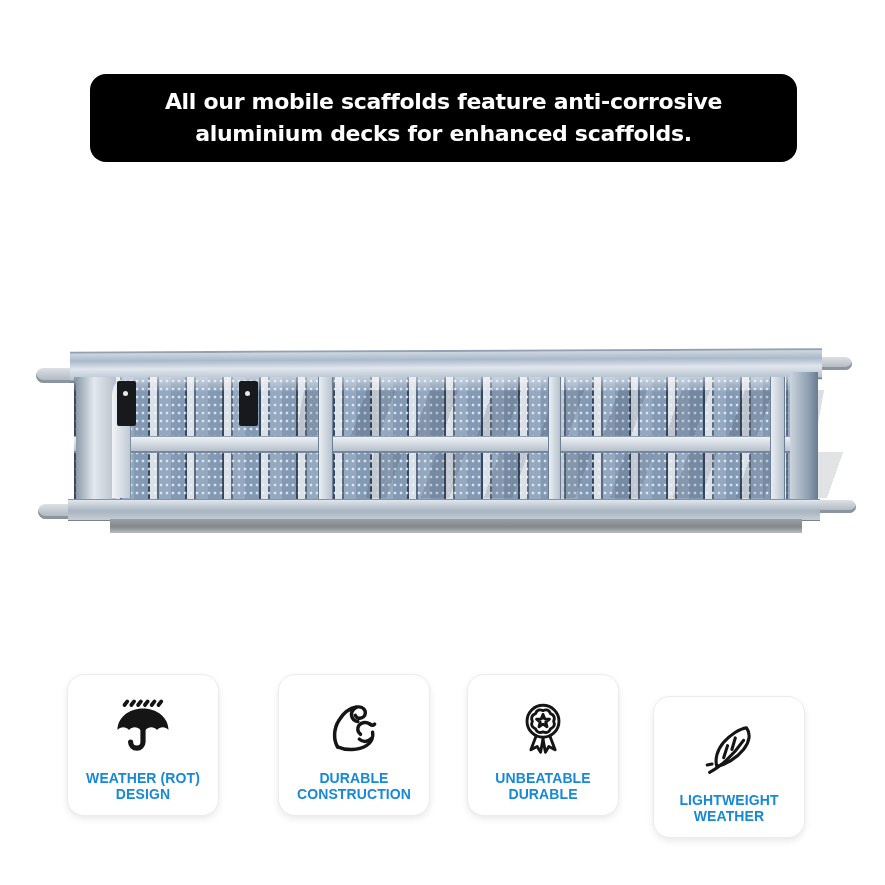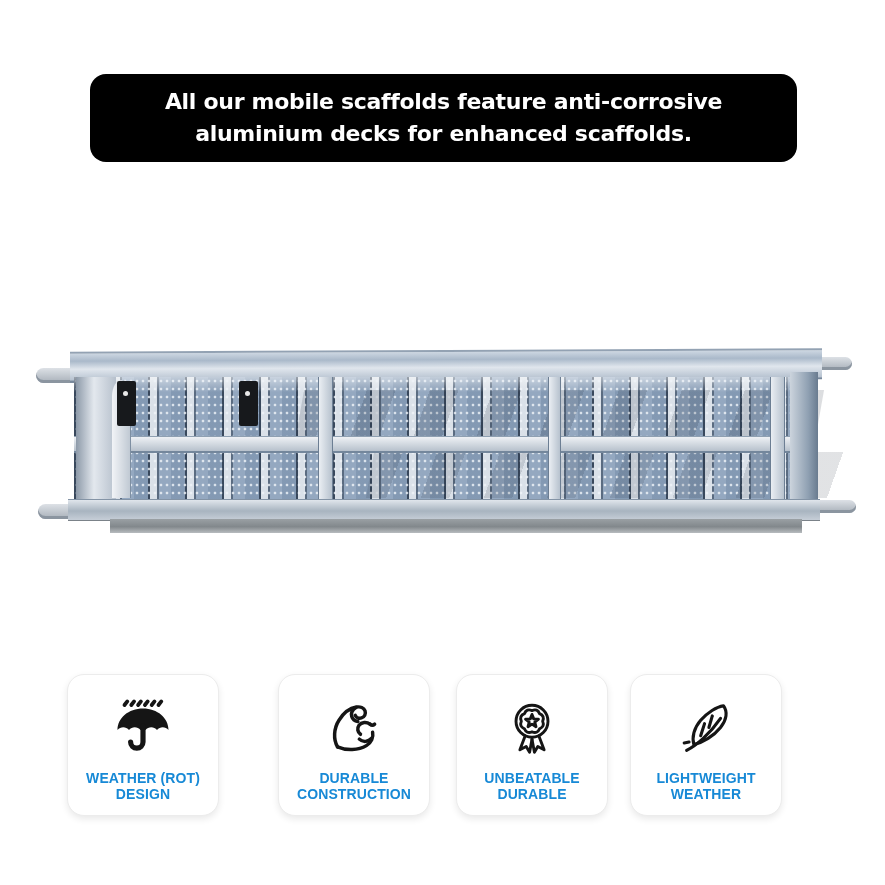--- a/index.html
+++ b/index.html
@@ -86,21 +86,21 @@
   .hook.br{left:818px;top:500px;width:38px;height:13px;border-radius:2px 8px 8px 2px;}
 
   
   .card{
     position:absolute;top:674px;width:152px;height:142px;background:var(--card_bg,#fff);
     border:1px solid var(--card_border,#ececec);border-radius:17px;
     box-shadow:0 3px 7px rgba(0,0,0,0.09);
     display:flex;flex-direction:column;align-items:center;box-sizing:border-box;
     padding:10px 4px 12px;
   }
-  .card.c1{left:67px;} .card.c2{left:278px;} .card.c3{left:456px;} .card.c4{left:630px;}
+  .card.c1{left:67px;} .card.c2{left:278px;} .card.c3{left:467px;} .card.c4{left:653px;margin-top:22px;}
   .card .icon{flex:1;display:flex;align-items:center;justify-content:center;color:var(--icon_black,#151515);}
   .card .label{
     color:var(--accent_blue,#1789D6);font-weight:bold;font-size:14px;line-height:1.14;
     text-align:center;letter-spacing:0.1px;font-family:"Liberation Sans",sans-serif;
   }
   .card .label span{display:block;}
   svg{display:block;}
 </style>
 </head>
 <body>

